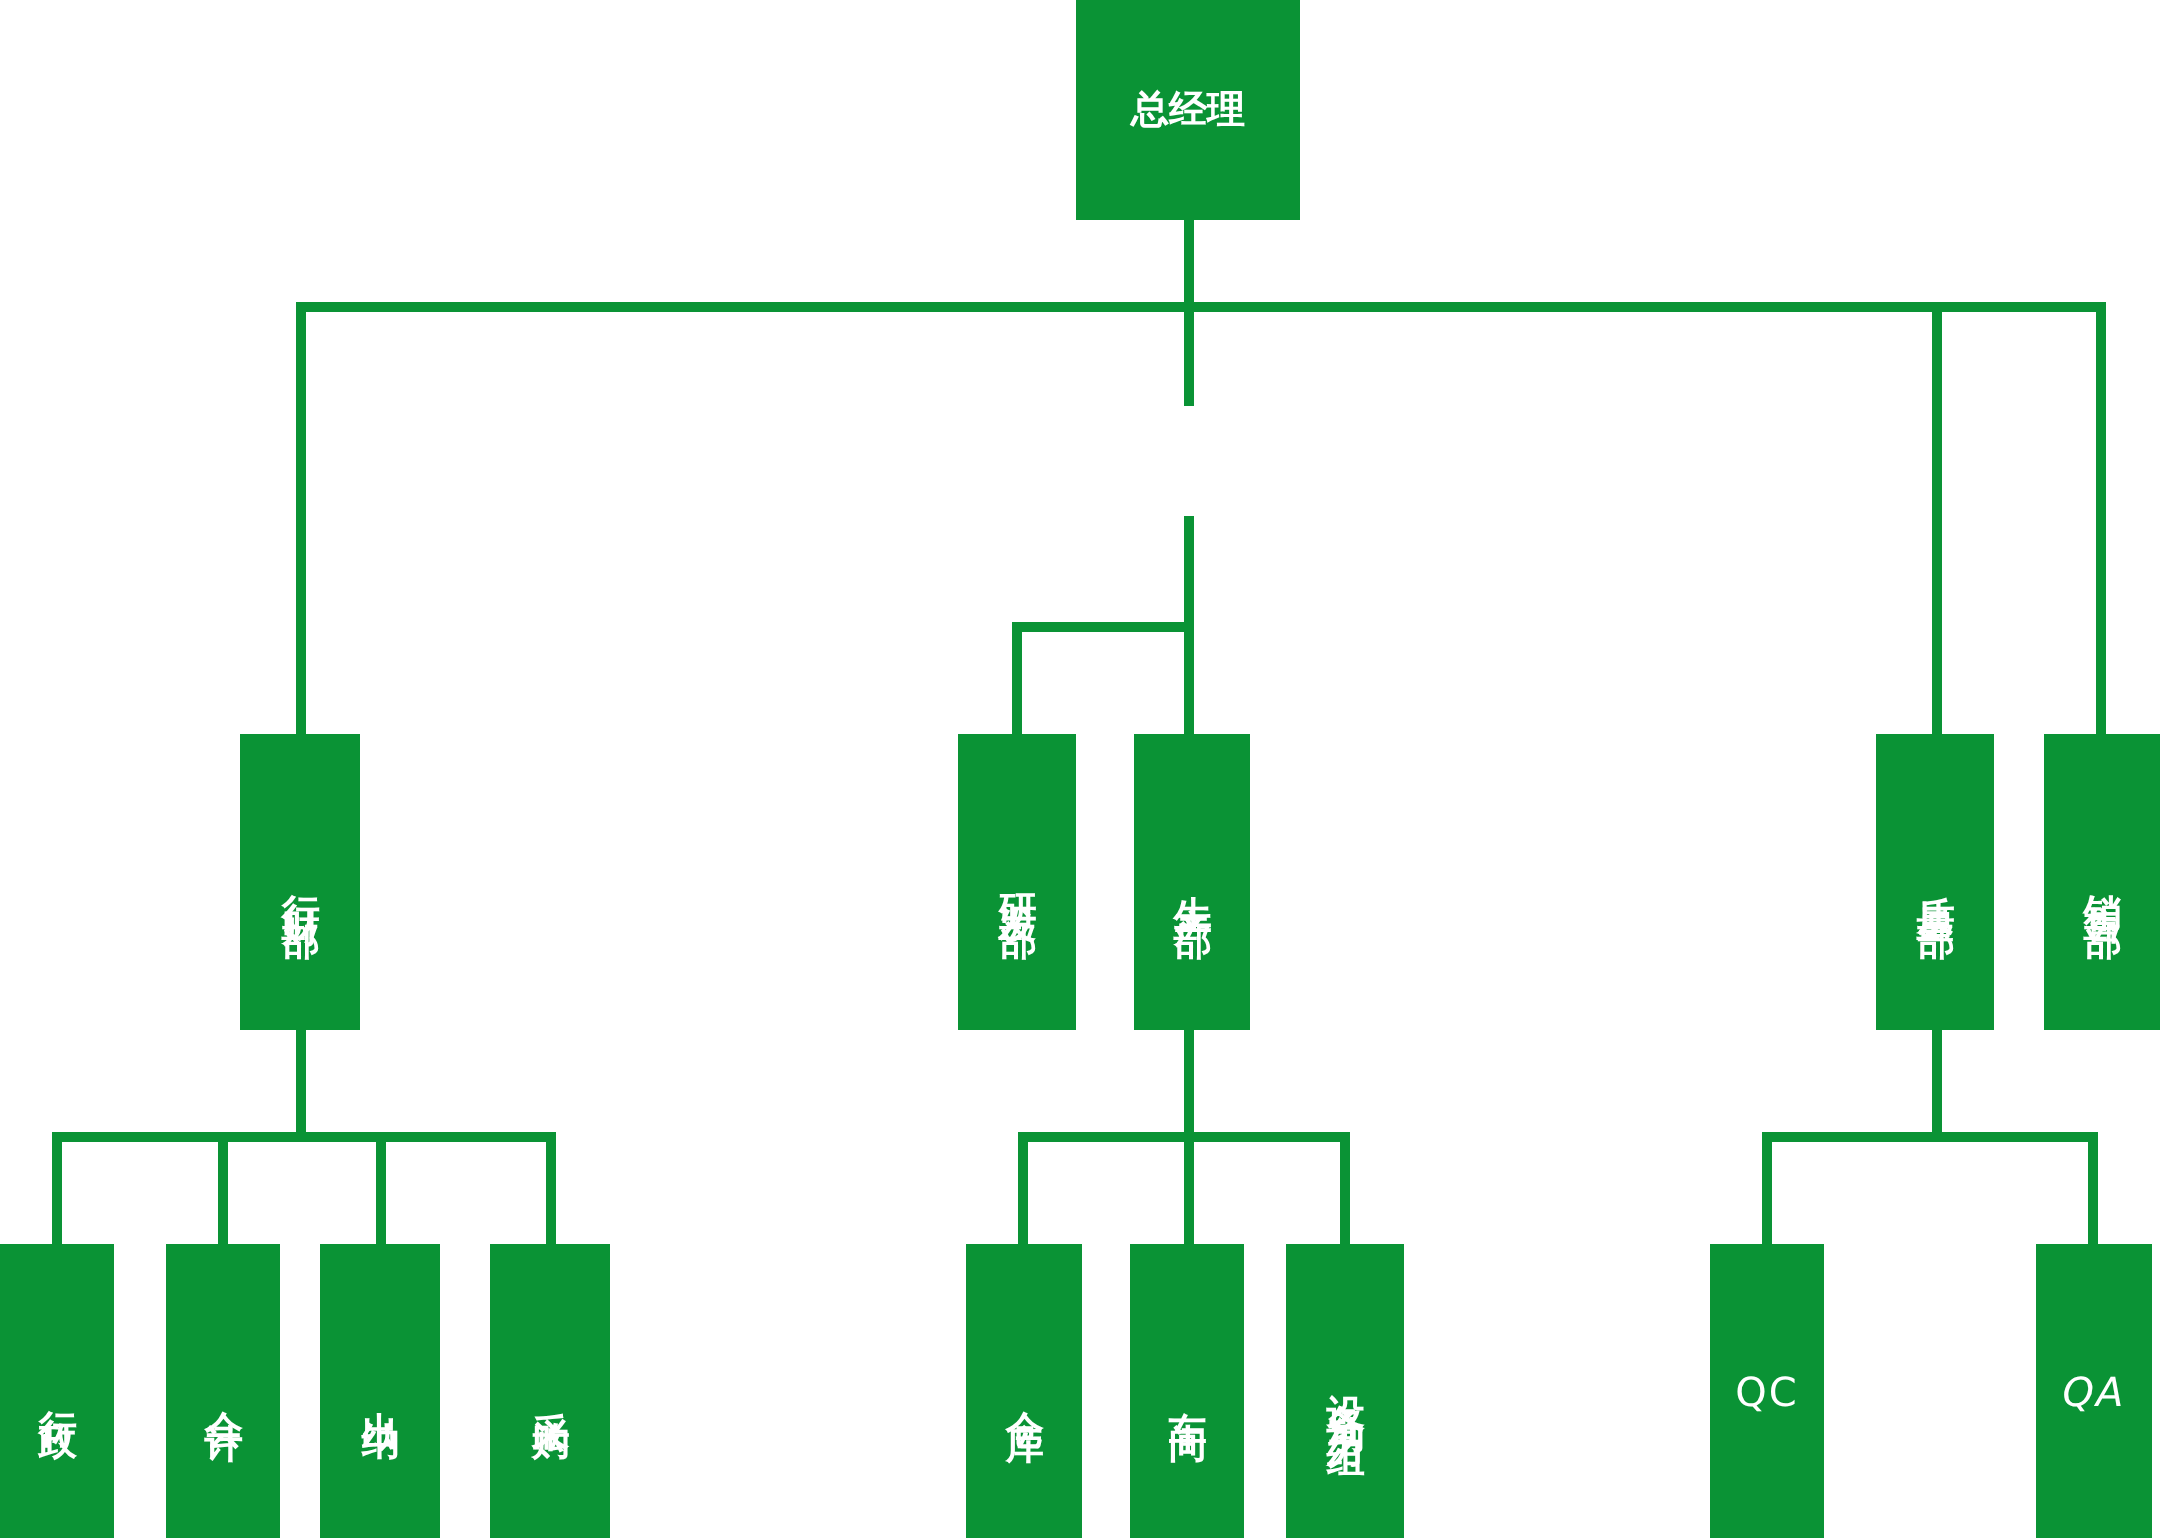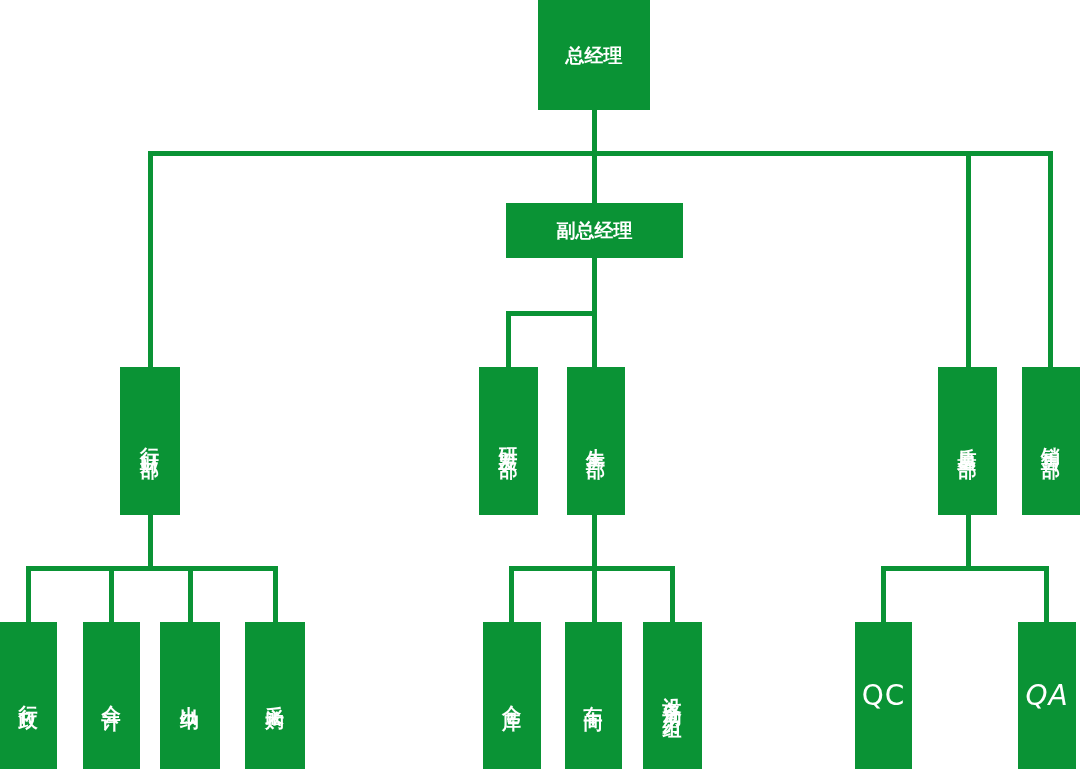--- a/index.html
+++ b/index.html
@@ -29,21 +29,21 @@
     white-space: nowrap;
   }
   .node.v .lbl {
     writing-mode: vertical-rl;
     text-orientation: upright;
     letter-spacing: 6px;
     white-space: normal;
   }
   .node.latin .lbl {
     font-weight: 400;
-    font-size: 28px;
+    font-size: 20px;
     letter-spacing: 1px;
   }
   .edge {
     position: absolute;
     background: var(--green);
   }
 </style>
 </head>
 <body>
 
@@ -73,23 +73,20 @@
 
   <div class="edge" style="left:966px; top:515px; width:5px; height:56px;"></div>
   <div class="edge" style="left:881px; top:566px; width:168px; height:5px;"></div>
   <div class="edge" style="left:881px; top:566px; width:5px; height:56px;"></div>
   <div class="edge" style="left:1044px; top:566px; width:5px; height:56px;"></div>
 
   <div class="node" style="left:538px; top:0px; width:112px; height:110px;">
     <span class="lbl">总经理</span>
   </div>
 
-  <div class="node" style="left:506px; top:203px; width:177px; height:55px;">
-    <span class="lbl">副总经理</span>
-  </div>
 
   <div class="node v" style="left:120px; top:367px; width:60px; height:148px;">
     <span class="lbl">行财部</span>
   </div>
   <div class="node v" style="left:479px; top:367px; width:59px; height:148px;">
     <span class="lbl">研发部</span>
   </div>
   <div class="node v" style="left:567px; top:367px; width:58px; height:148px;">
     <span class="lbl">生产部</span>
   </div>

